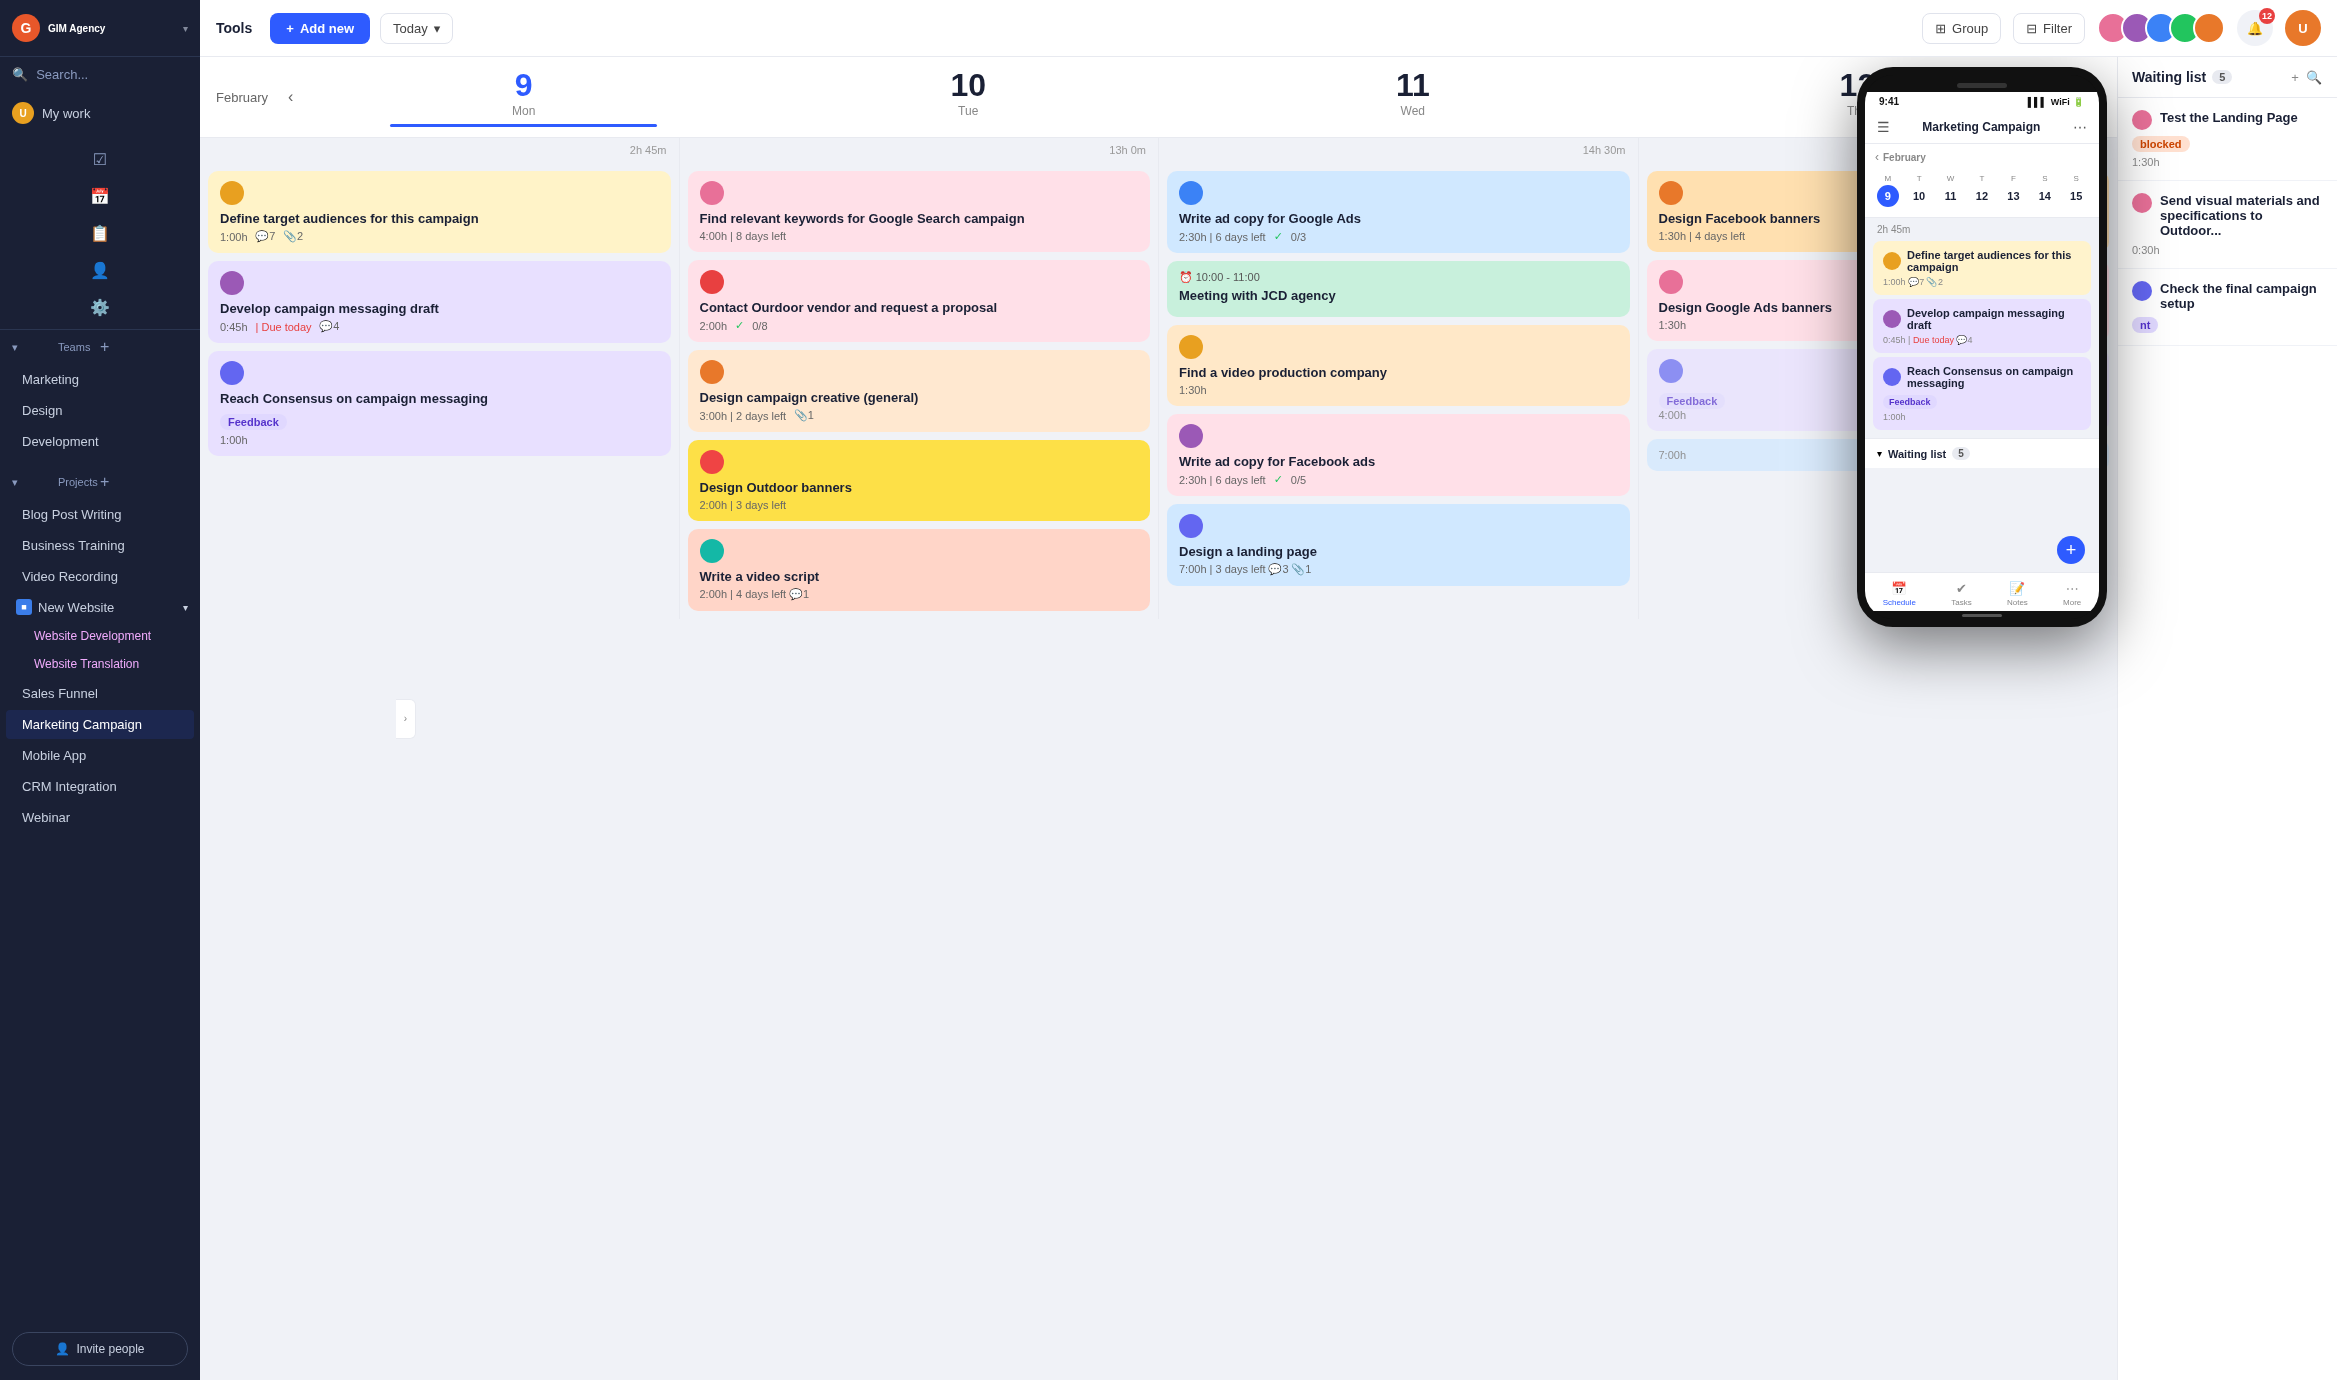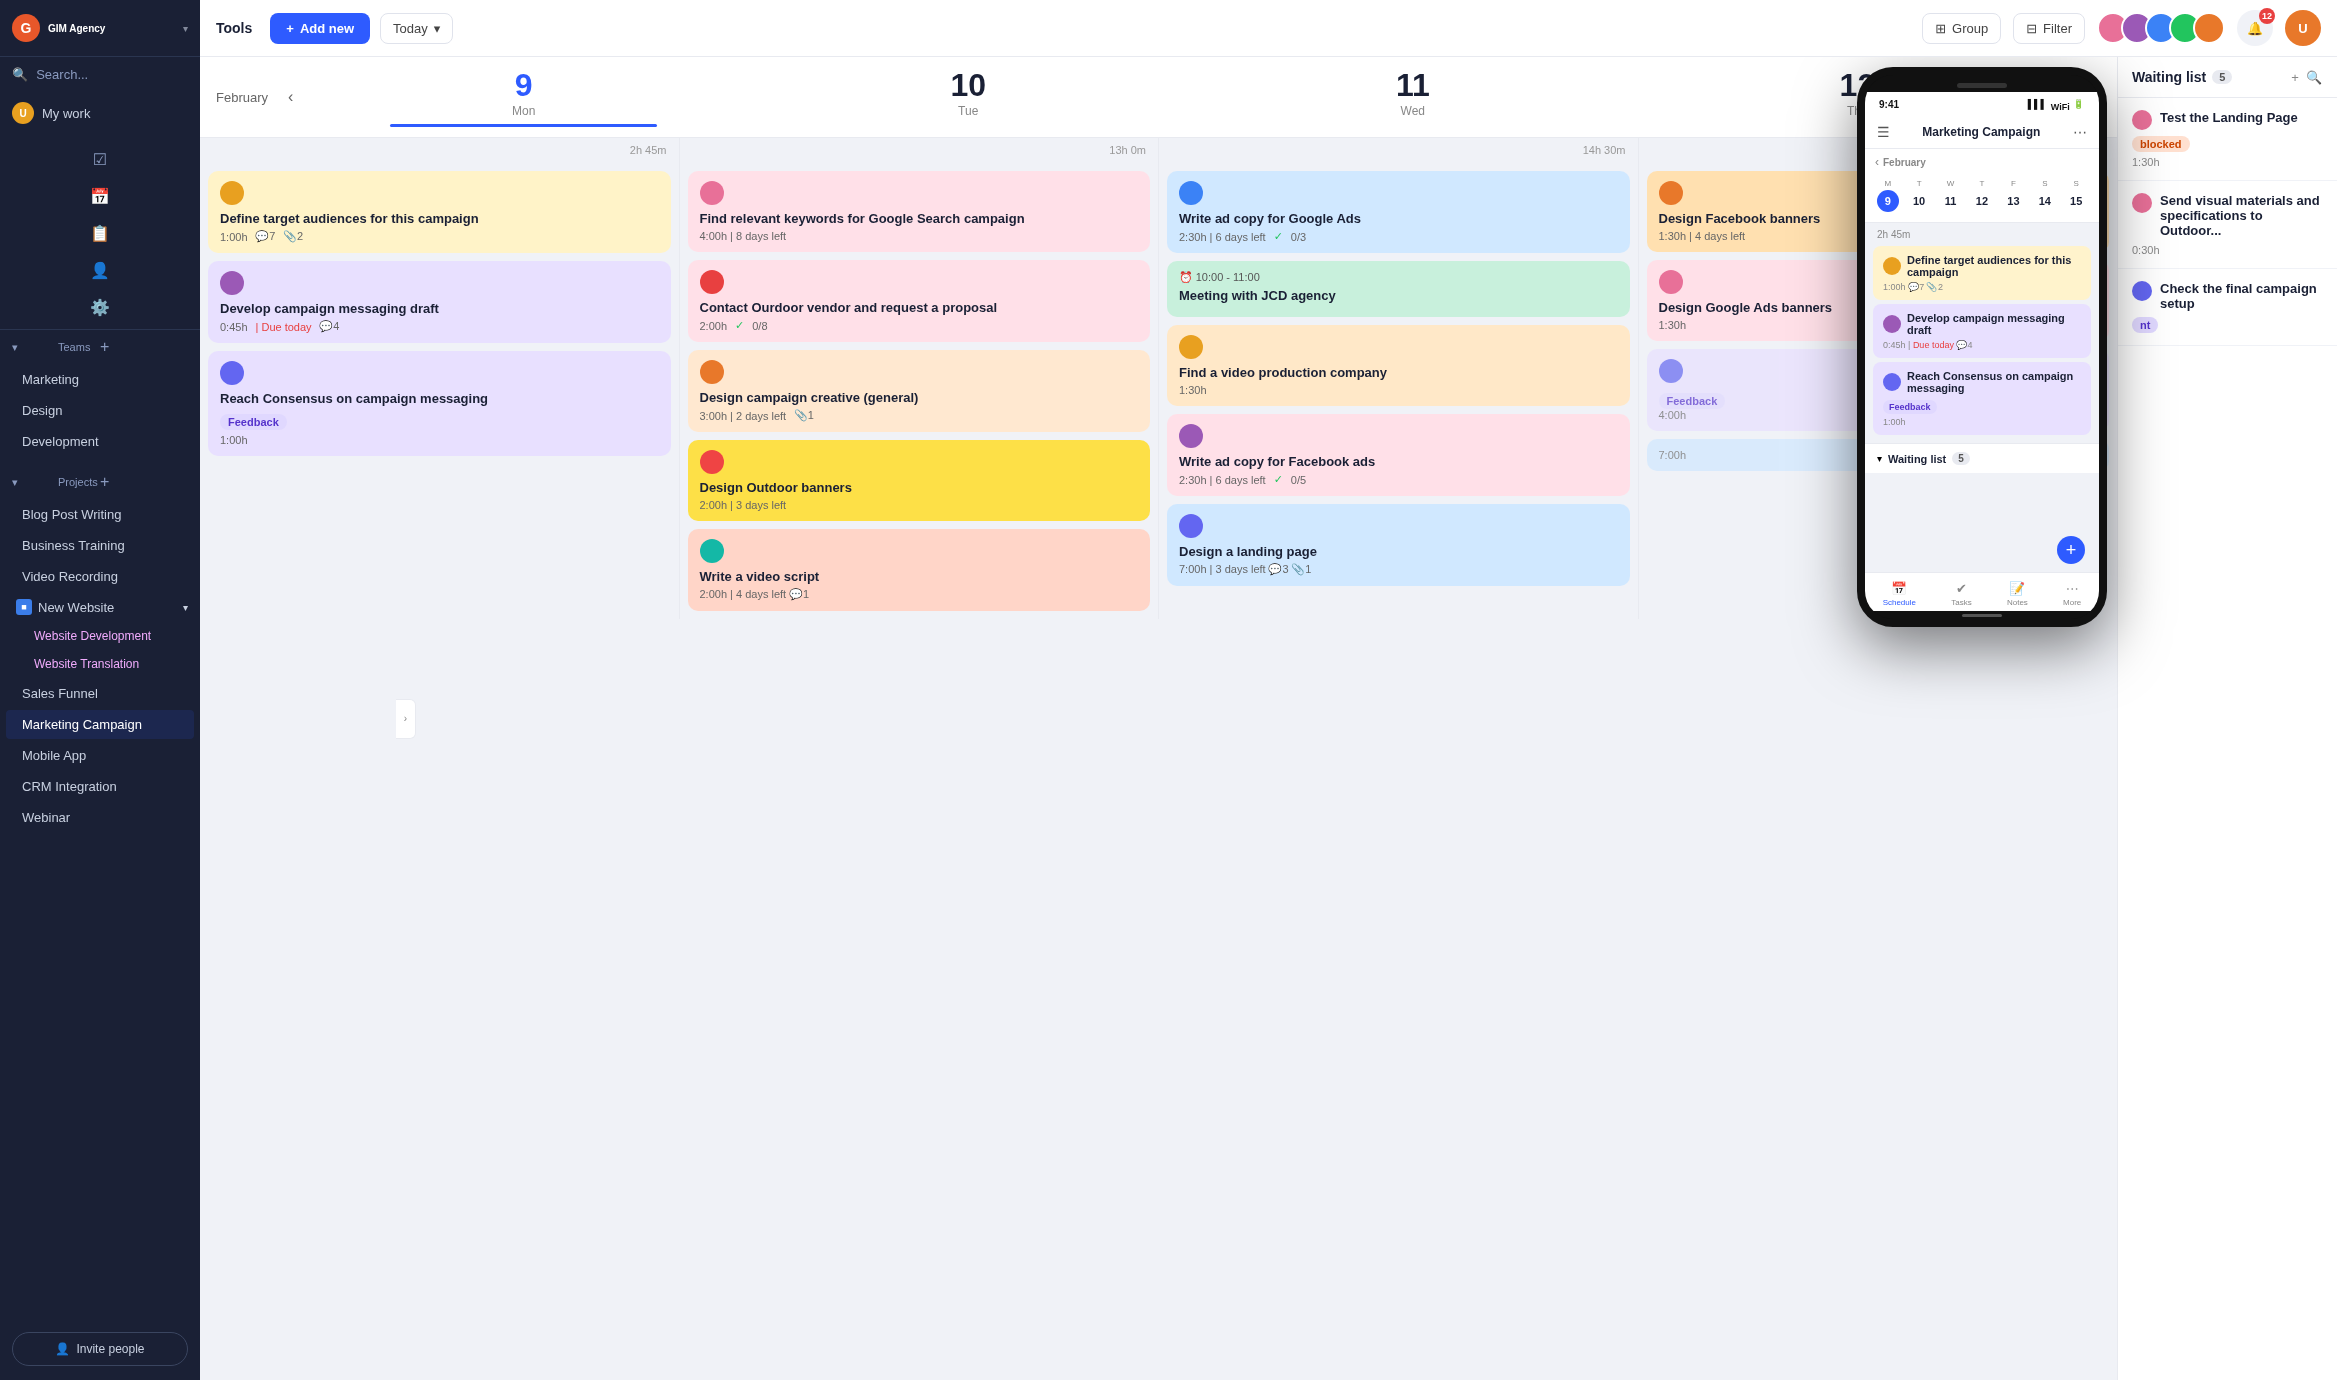--- a/index.html
+++ b/index.html
@@ -399,21 +399,21 @@
 
     <div class="phone-overlay" style="position:absolute;right:230px;top:10px;width:250px;height:560px;background:#111;border-radius:36px;box-shadow:0 20px 60px rgba(0,0,0,0.5);z-index:100;overflow:hidden;display:flex;flex-direction:column;border:8px solid #111;">
       <div style="background:#111;padding:8px 0 4px;text-align:center;">
         <div style="width:50px;height:5px;background:#333;border-radius:3px;margin:0 auto;"></div>
       </div>
 
       <div style="background:#fff;display:flex;justify-content:space-between;align-items:center;padding:4px 14px;font-size:10px;font-weight:700;color:#111;">
         <span>9:41</span>
         <div style="display:flex;gap:4px;align-items:center;">
           <span style="font-size:9px;">▌▌▌</span>
-          <span style="font-size:9px;margin-top:6px;">WiFi</span>
+          <span style="font-size:9px;">WiFi</span>
           <span style="font-size:9px;">🔋</span>
         </div>
       </div>
 
       <div style="background:#fff;display:flex;align-items:center;justify-content:space-between;padding:8px 12px;border-bottom:1px solid #e8eaf0;">
         <span style="font-size:14px;color:#555;">☰</span>
         <span style="font-weight:700;font-size:12px;color:#1a2035;">Marketing Campaign</span>
         <span style="font-size:14px;color:#555;">⋯</span>
       </div>
 

